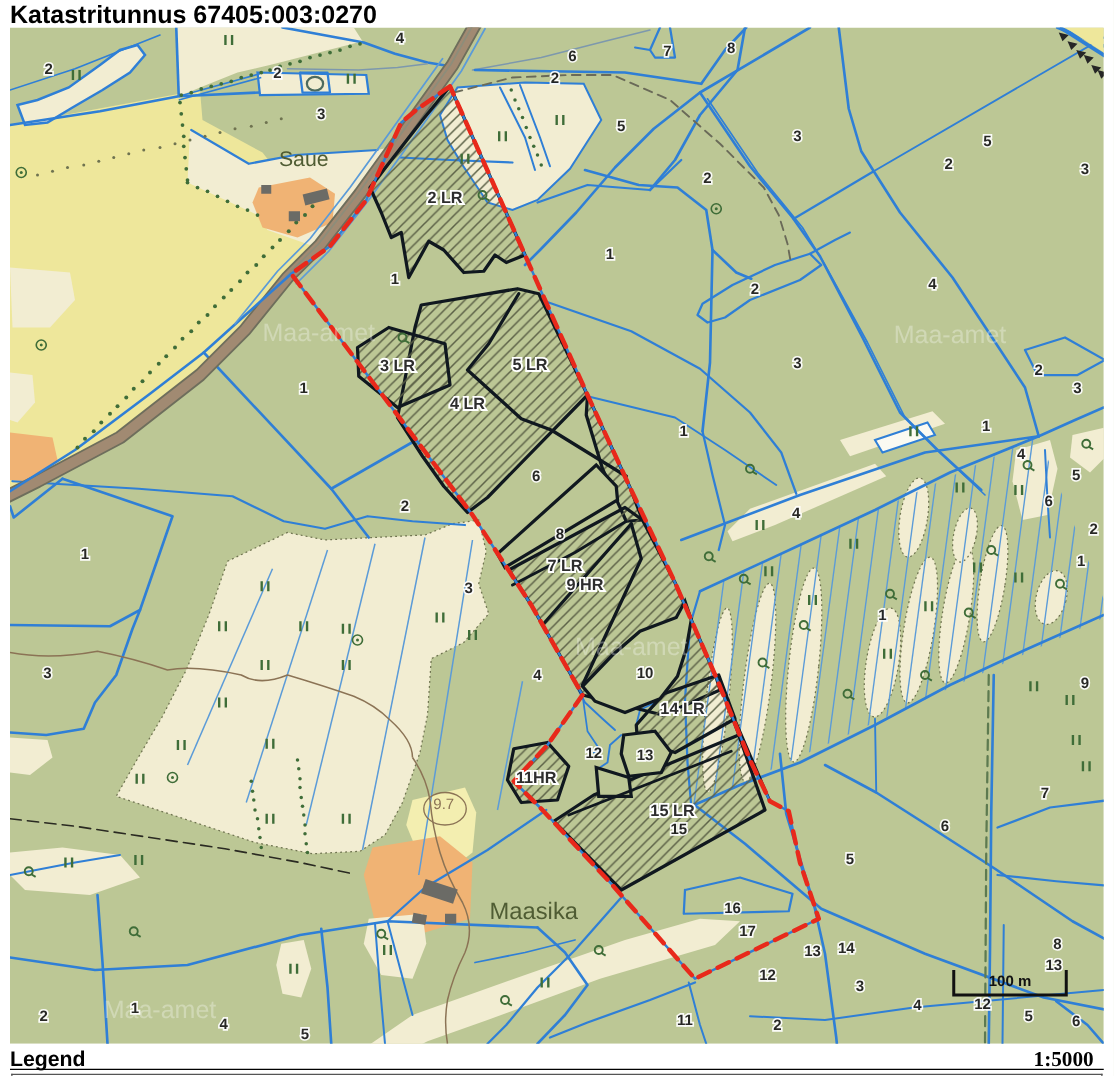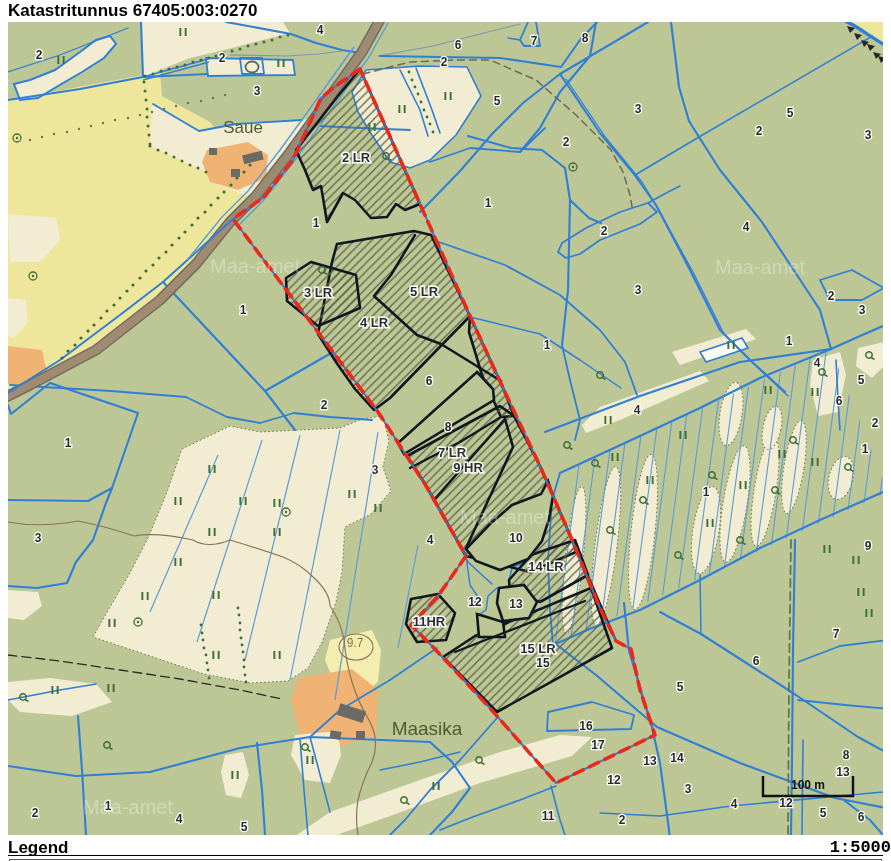--- a/index.html
+++ b/index.html
@@ -1,19 +1,19 @@
 <!DOCTYPE html>
 <html><head>
 <meta charset="utf-8">
 <style>
 html,body { margin:0; padding:0; background:#ffffff; width:891px; height:861px; overflow:hidden; }
 * { box-sizing:border-box; }
-.hdr { position:absolute; left:8px; top:1px; font-family:"Liberation Sans", sans-serif; font-size:17px; font-weight:bold; color:#000; }
+.hdr { position:absolute; left:8px; top:1px; font-family:"Liberation Sans", sans-serif; font-size:20px; font-weight:bold; color:#000; }
 .legend { position:absolute; left:8px; top:838px; font-family:Liberation Sans, sans-serif; font-size:17px; font-weight:bold; color:#000; }
-.scale { position:absolute; right:0; top:838px; font-family:Liberation Mono, monospace; font-size:17px; font-weight:bold; color:#000;text-align:right; }
+.scale { position:absolute; right:16px; top:838px; font-family:Liberation Serif, serif; font-size:17px; font-weight:bold; color:#000;text-align:right; }
 .hr1 { position:absolute; left:8px; top:855px; width:875px; border-top:1.6px solid #000; }
 .box { position:absolute; left:9px; top:859px; width:873px; height:2px; border:1px solid #555; border-bottom:none; }
 </style>
 </head>
 <body>
 
 <div class="hdr">Katastritunnus 67405:003:0270</div>
 
 <svg width="891" height="861" viewBox="0 0 891 861" style="position:absolute;left:0;top:0">
 <clipPath id="mapclip">

